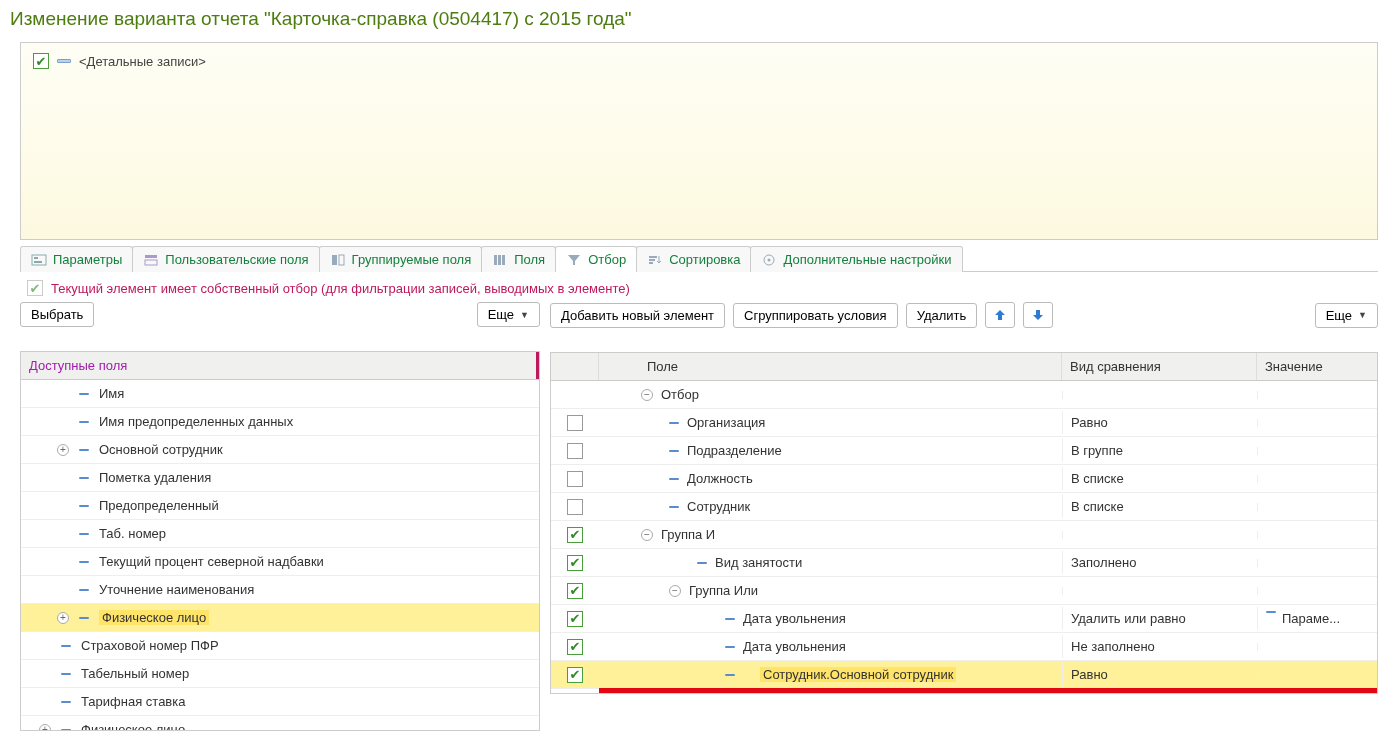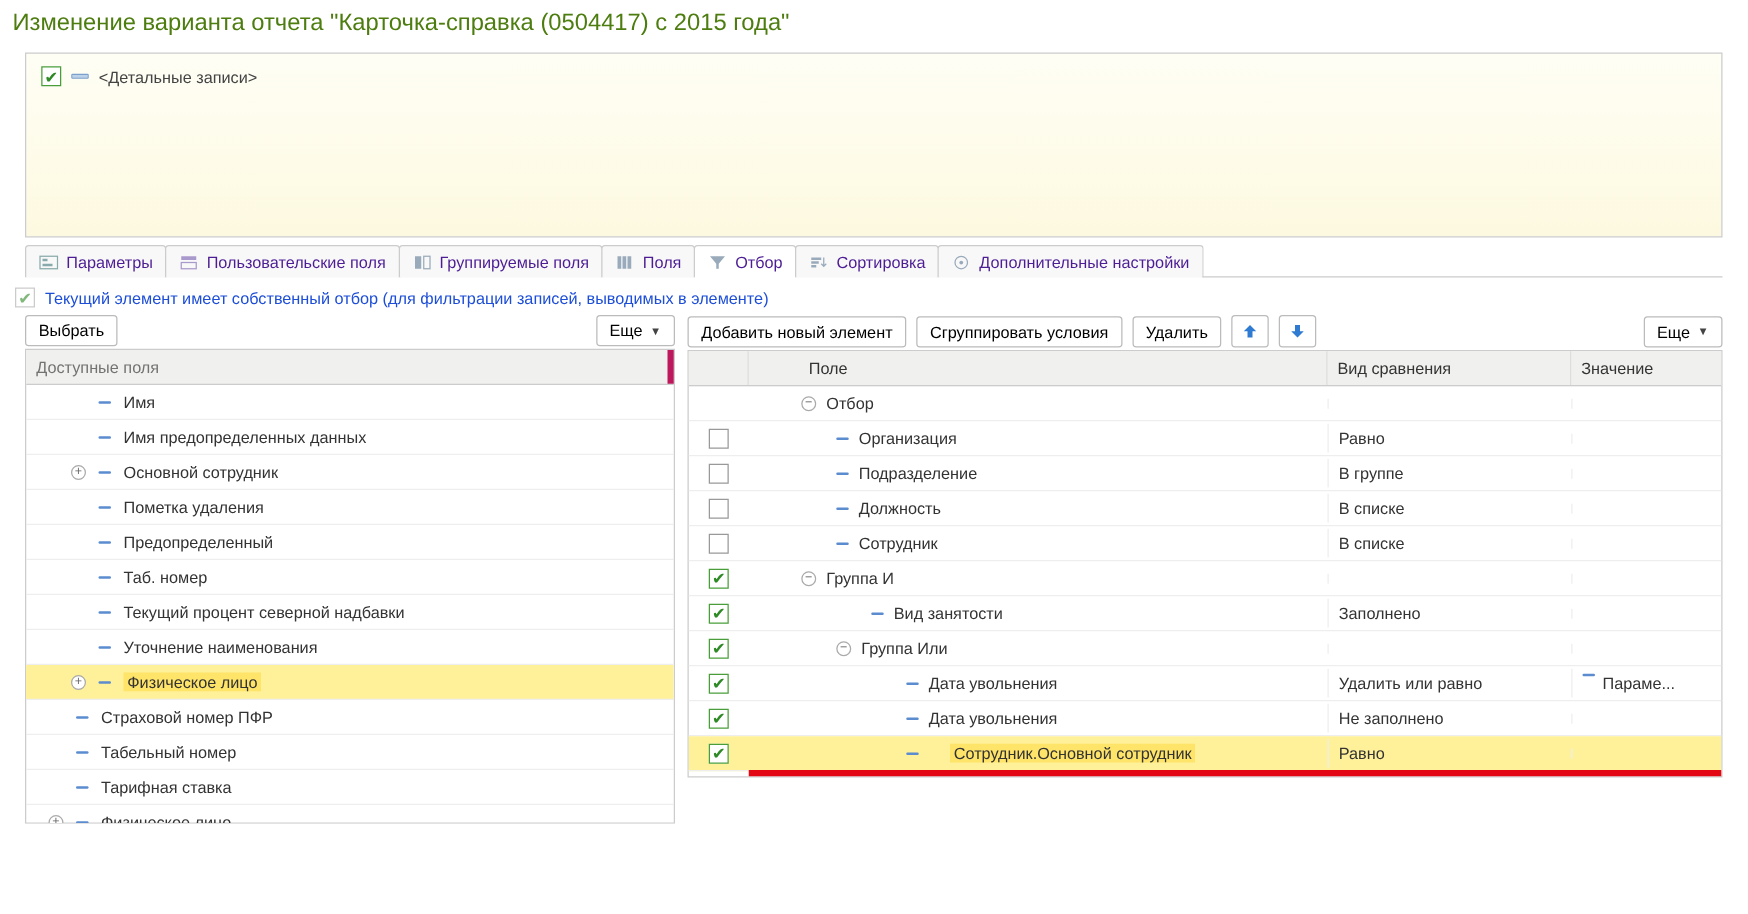--- a/index.html
+++ b/index.html
@@ -1,44 +1,44 @@
 <!DOCTYPE html>
 <html><head>
 <meta charset="utf-8">
 <style>
   * { box-sizing: border-box; margin: 0; padding: 0; }
   body { font-family: Arial, sans-serif; font-size: 13px; color: #333; background: #fff; }
   .window-title { font-size: 19px; font-weight: normal; padding: 8px 10px; color: #4d7c0f; }
-  .top-panel { background: linear-gradient(#fffef5, #fdf9e0); border: 1px solid #ccc; margin: 4px 20px 4px 20px; padding: 10px 12px; height: 148px; position: relative; }
+  .top-panel { background: linear-gradient(#fffef5, #fdf9e0); border: 1px solid #ccc; margin: 4px 20px 4px 20px; padding: 10px 12px; height: 198px; position: relative; }
   .top-row { display: flex; align-items: center; gap: 8px; }
   .chk { width: 16px; height: 16px; border: 1px solid #4a9e3a; display: inline-flex; align-items: center; justify-content: center; background:#fff; cursor:pointer; }
   .chk.checked::after { content: "✔"; color: #2e8a25; font-size: 13px; line-height: 1; }
   .chk.unchecked { border-color:#999; }
   .minidash { display:inline-block; width:14px; height:4px; background:#fff; border:1px solid #7aa0cc; border-radius:1px; box-shadow:inset 0 0 0 1px #bcd2ea; }
   .minidash2 { display:inline-block; width:10px; height:2px; background:#5b8ccf; border-radius:1px; }
   .expand { width:12px; height:12px; border:1px solid #aaa; border-radius:50%; display:inline-flex; align-items:center; justify-content:center; font-size:10px; color:#666; background:#fff; cursor:pointer; line-height:1; }
   .detrec { color:#444; }
-  .tab { border:1px solid #ccc; border-bottom:none; background:#f8f8f8; padding:5px 10px; display:flex; align-items:center; gap:6px; cursor:pointer; font-size:13px; color:#4c1d95; border-radius:3px 3px 0 0; margin-right:-1px; }
+  .tab { border:1px solid #ccc; border-bottom:none; background:#f8f8f8; padding:5px 10px; display:flex; align-items:center; gap:6px; cursor:pointer; font-size:13px; color:#15803d; border-radius:3px 3px 0 0; margin-right:-1px; }
   .tab.active { background:#fff; position:relative; z-index:2; }
   .tab.active::after { content:""; position:absolute; left:0; right:0; bottom:-1px; height:2px; background:#fff; }
   .tab svg { width:16px; height:14px; }
-  .subline { margin:8px 20px 6px 12px; display:flex; align-items:center; gap:8px; color:#1d4ed8; }
+  .subline { margin:8px 20px 6px 27px; display:flex; align-items:center; gap:8px; color:#be185d; }
   .subline .chk { border-color:#999; }
   .col-wrap { display:flex; gap:10px; margin:0 20px; }
   .left-col { width:520px; display:flex; flex-direction:column; }
   .right-col { flex:1; display:flex; flex-direction:column; }
-  .toolbar-row { display:flex; align-items:center; gap:8px; margin-bottom:2px; }
+  .toolbar-row { display:flex; align-items:center; gap:8px; margin-bottom:24px; }
   .btn { border:1px solid #bbb; border-radius:3px; background:#fff; padding:4px 10px; cursor:pointer; font-size:13px; display:inline-flex; align-items:center; gap:6px; }
   .spacer { flex:1; }
   .dropdown-marker{ font-size:9px; color:#444; }
   .iconbtn { width:30px; height:26px; padding:0; justify-content:center; }
   .arrow-blue { fill:#2f7bd1; }
   .grid { border:1px solid #ccc; }
   .grid-header { background:#f0f0ee; border-bottom:1px solid #ccc; display:flex; align-items:stretch; }
-  .grid-header .ghcell { padding:6px 8px; font-size:13px; color:#737373; border-right:5px solid #be185d; }
+  .grid-header .ghcell { padding:6px 8px; font-size:13px; color:#a21caf; border-right:3px solid #be185d; }
   .left-grid-body { height:350px; overflow-y:scroll; font-size:13px; position:relative; }
   .field-row { display:flex; align-items:center; gap:10px; padding:6px 6px 6px 10px; border-bottom:1px solid #eee; cursor:default; }
   .field-row .indent0{ width:38px; display:flex; justify-content:flex-end; }
   .field-row.hl { background:#fff199; }
   .field-row.hl .fname { background:#ffe46a; padding:0 3px; }
   .right-grid-body { font-size:13px; }
   .rrow { display:flex; align-items:center; border-bottom:1px solid #eee; min-height:28px; }
   .rcell-chk { width:48px; display:flex; justify-content:center; }
   .rcell-field { flex:1; display:flex; align-items:center; gap:8px; padding:4px 6px; }
   .rcell-comp { width:195px; padding:4px 8px; border-left:1px solid #eee; }

